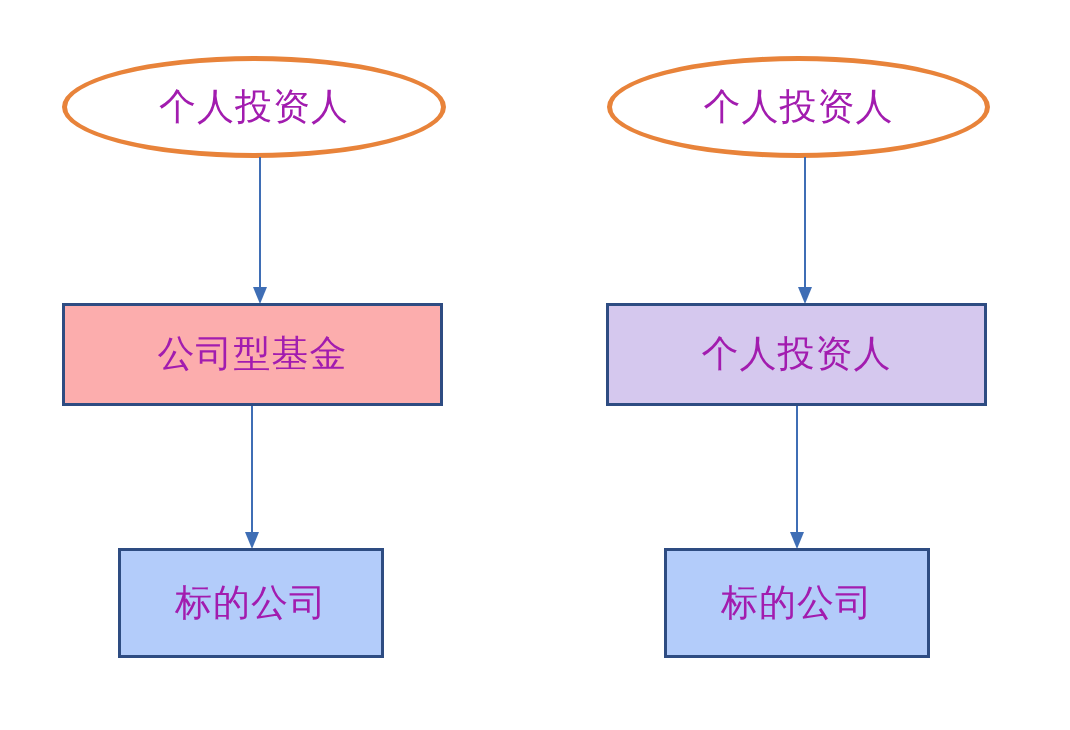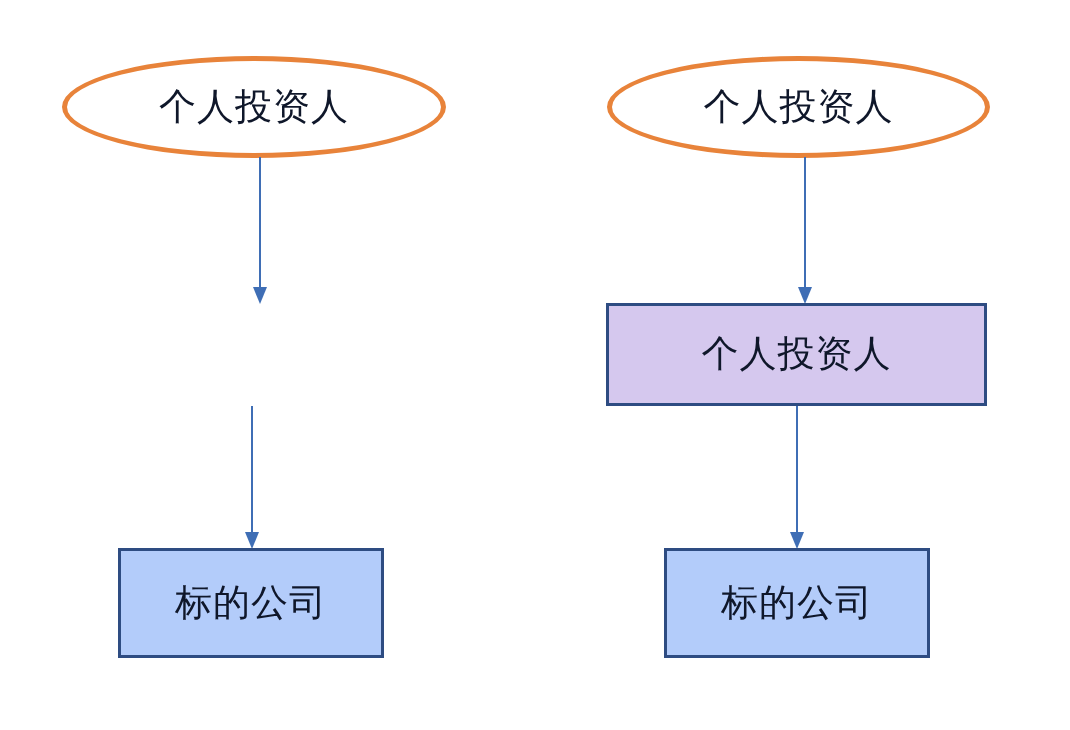--- a/index.html
+++ b/index.html
@@ -17,21 +17,21 @@
     background: #ffffff;
     overflow: hidden;
   }
   .node {
     position: absolute;
     box-sizing: border-box;
     display: flex;
     align-items: center;
     justify-content: center;
     text-align: right;
-    color: #0f172a;
+    color: #a21caf;
     font-family: "DejaVu Serif", "Liberation Serif", serif;
     font-size: 37px;
     line-height: 1;
     letter-spacing: 1px;
     white-space: nowrap;
   }
   .ellipse-node {
     border-radius: 50%;
     background: #ffffff;
     border: 5px solid #e8833a;
@@ -61,20 +61,23 @@
     <span class="node-label">个人投资人</span>
   </div>
 
   <div class="connector" style="left:245px; top:157px; width:30px; height:148px;">
     <svg width="30" height="148" viewBox="0 0 30 148">
       <line x1="15" y1="0" x2="15" y2="131" stroke="#3f6eb5" stroke-width="2"></line>
       <polygon points="8,130 22,130 15,147" fill="#3f6eb5"></polygon>
     </svg>
   </div>
 
+  <div class="node rect-node" style="left:62px; top:303px; width:381px; height:103px; background:#fcadad;">
+    <span class="node-label">公司型基金</span>
+  </div>
 
   <div class="connector" style="left:237px; top:406px; width:30px; height:144px;">
     <svg width="30" height="144" viewBox="0 0 30 144">
       <line x1="15" y1="0" x2="15" y2="127" stroke="#3f6eb5" stroke-width="2"></line>
       <polygon points="8,126 22,126 15,143" fill="#3f6eb5"></polygon>
     </svg>
   </div>
 
   <div class="node rect-node" style="left:118px; top:548px; width:266px; height:110px; background:#b3ccfa;">
     <span class="node-label">标的公司</span>

